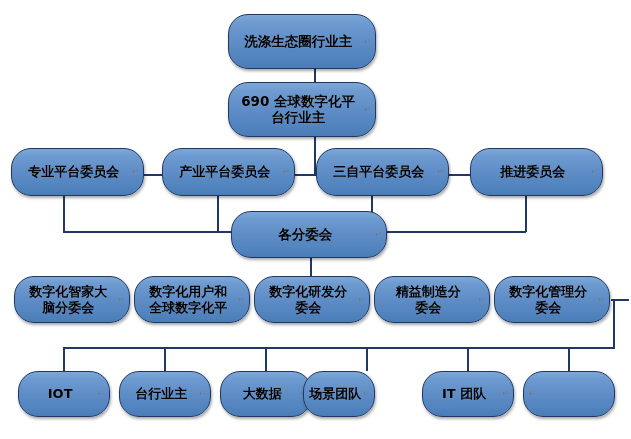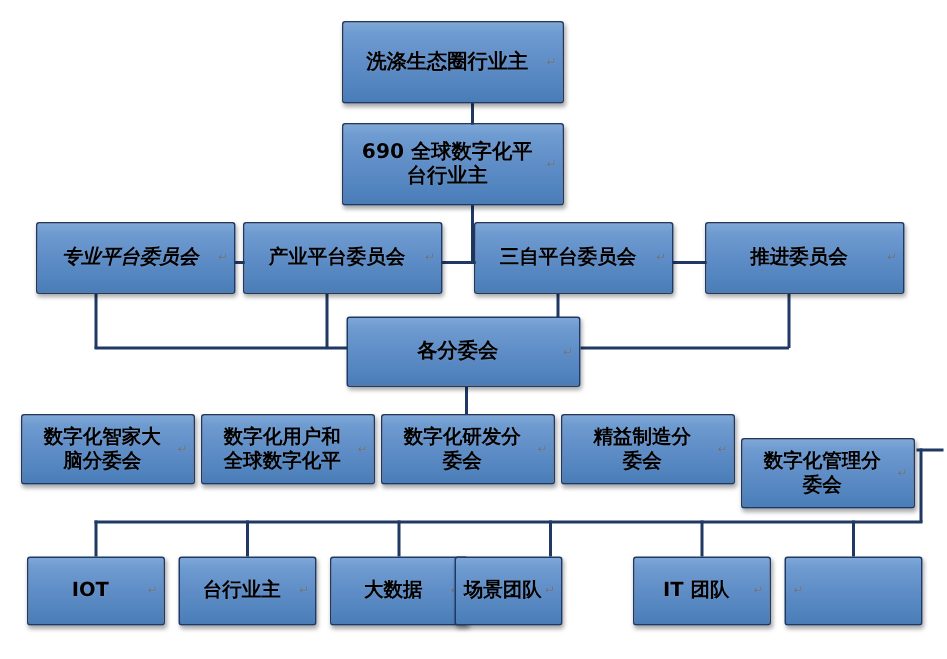--- a/index.html
+++ b/index.html
@@ -23,21 +23,21 @@
     background: #1F3864;
   }
   .line.v { width: 2px; }
   .line.h { height: 2px; }
 
   
   .node {
     position: absolute;
     box-sizing: border-box;
     border: 1px solid #1F3864;
-    border-radius: 2px;
+    border-radius: 20px;
     background: linear-gradient(to bottom,
                 #7FA8D8 0%,
                 #6E9BD0 14%,
                 #5E8CC6 52%,
                 #5184BE 82%,
                 #4A7CB6 100%);
     box-shadow: 1px 2px 3px rgba(0,0,0,0.34);
     display: flex;
     align-items: center;
     justify-content: space-between;
@@ -106,21 +106,21 @@
     <span class="label">洗涤生态圈行业主</span>
       <span class="pilcrow">↵</span>
   </div>
 
   <div class="node t-14" style="left:228px; top:82px; width:148px; height:55px;">
     <span class="label">690 全球数字化平
 台行业主</span>
       <span class="pilcrow">↵</span>
   </div>
 
-  <div class="node t-13" style="left:24px; top:148px; width:133px; height:48px;font-style:italic;">
+  <div class="node t-13" style="left:11px; top:148px; width:133px; height:48px;">
     <span class="label">专业平台委员会</span>
       <span class="pilcrow">↵</span>
   </div>
   <div class="node t-13" style="left:162px; top:148px; width:133px; height:48px;">
     <span class="label">产业平台委员会</span>
       <span class="pilcrow">↵</span>
   </div>
   <div class="node t-13" style="left:316px; top:148px; width:133px; height:48px;">
     <span class="label">三自平台委员会</span>
       <span class="pilcrow">↵</span>
@@ -148,21 +148,21 @@
   <div class="node t-13" style="left:254px; top:276px; width:116px; height:47px;">
     <span class="label">数字化研发分
 委会</span>
       <span class="pilcrow">↵</span>
   </div>
   <div class="node t-13" style="left:374px; top:276px; width:116px; height:47px;">
     <span class="label">精益制造分
 委会</span>
       <span class="pilcrow">↵</span>
   </div>
-  <div class="node t-13" style="left:494px; top:292px; width:116px; height:47px;">
+  <div class="node t-13" style="left:494px; top:276px; width:116px; height:47px;">
     <span class="label">数字化管理分
 委会</span>
       <span class="pilcrow">↵</span>
   </div>
 
   <div class="node t-13" style="left:18px; top:371px; width:92px; height:46px;">
     <span class="label">IOT</span>
       <span class="pilcrow">↵</span>
   </div>
   <div class="node t-13" style="left:119px; top:371px; width:92px; height:46px;">

